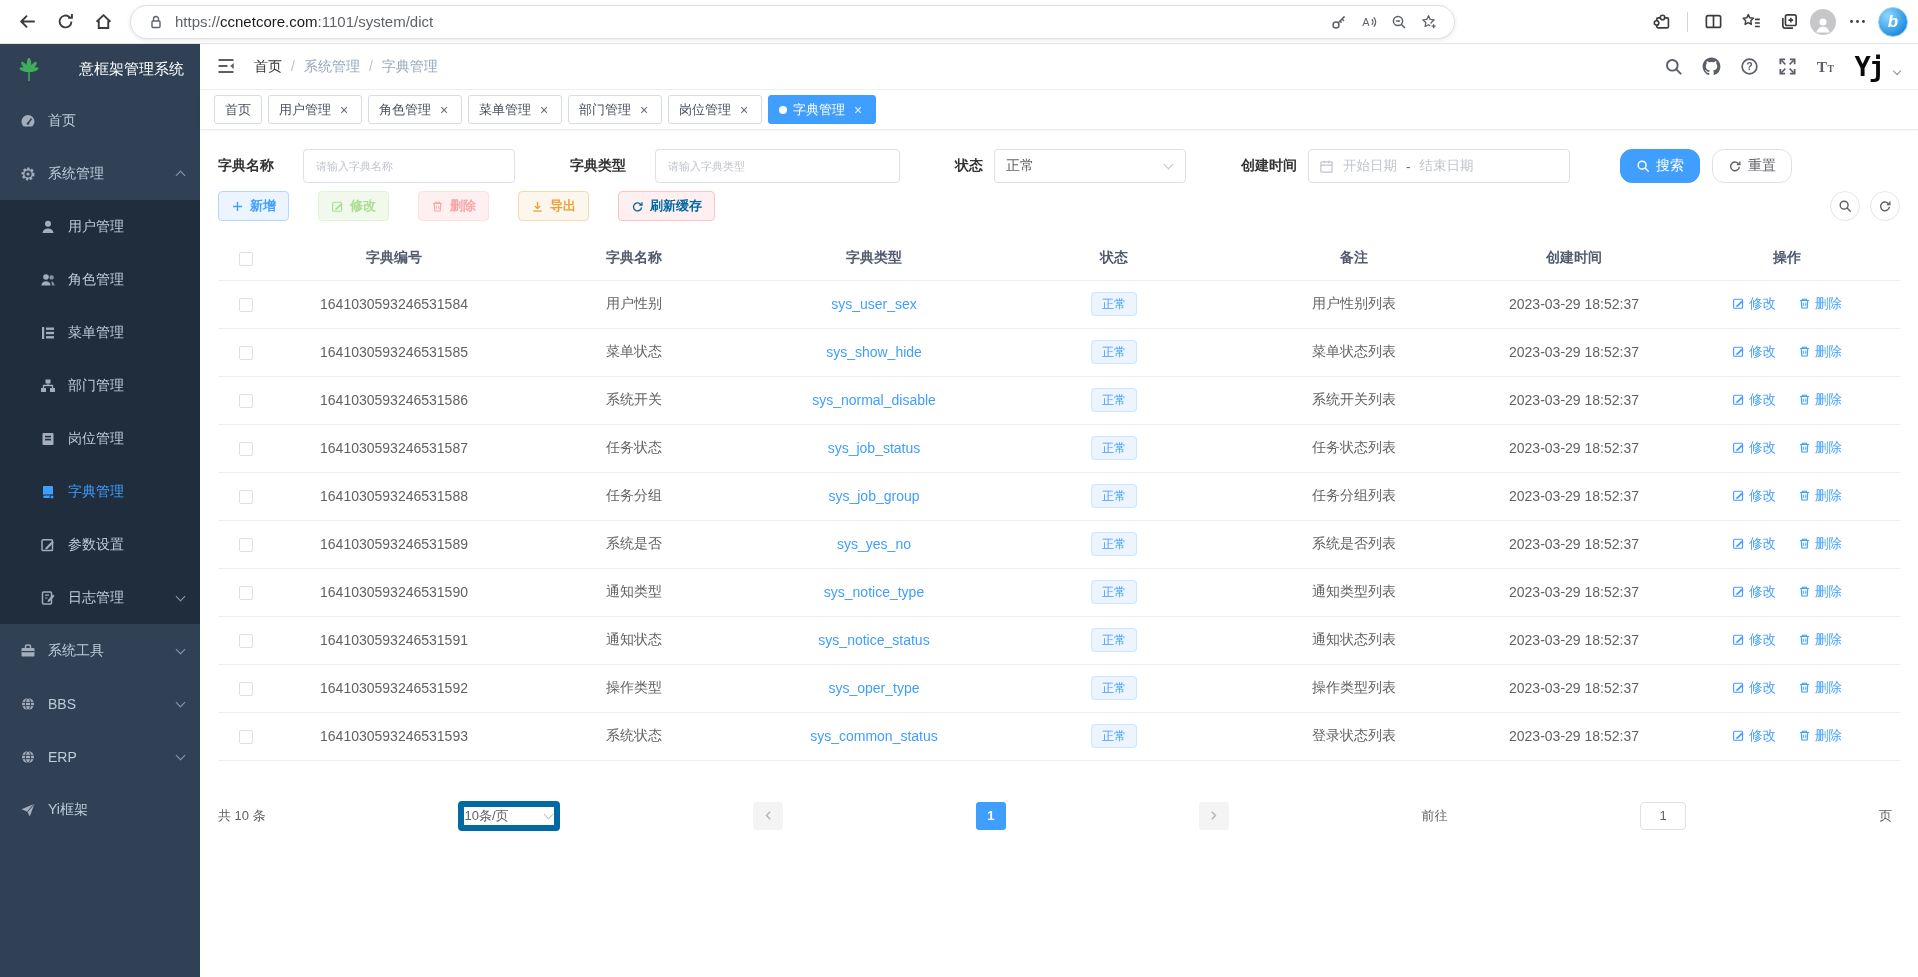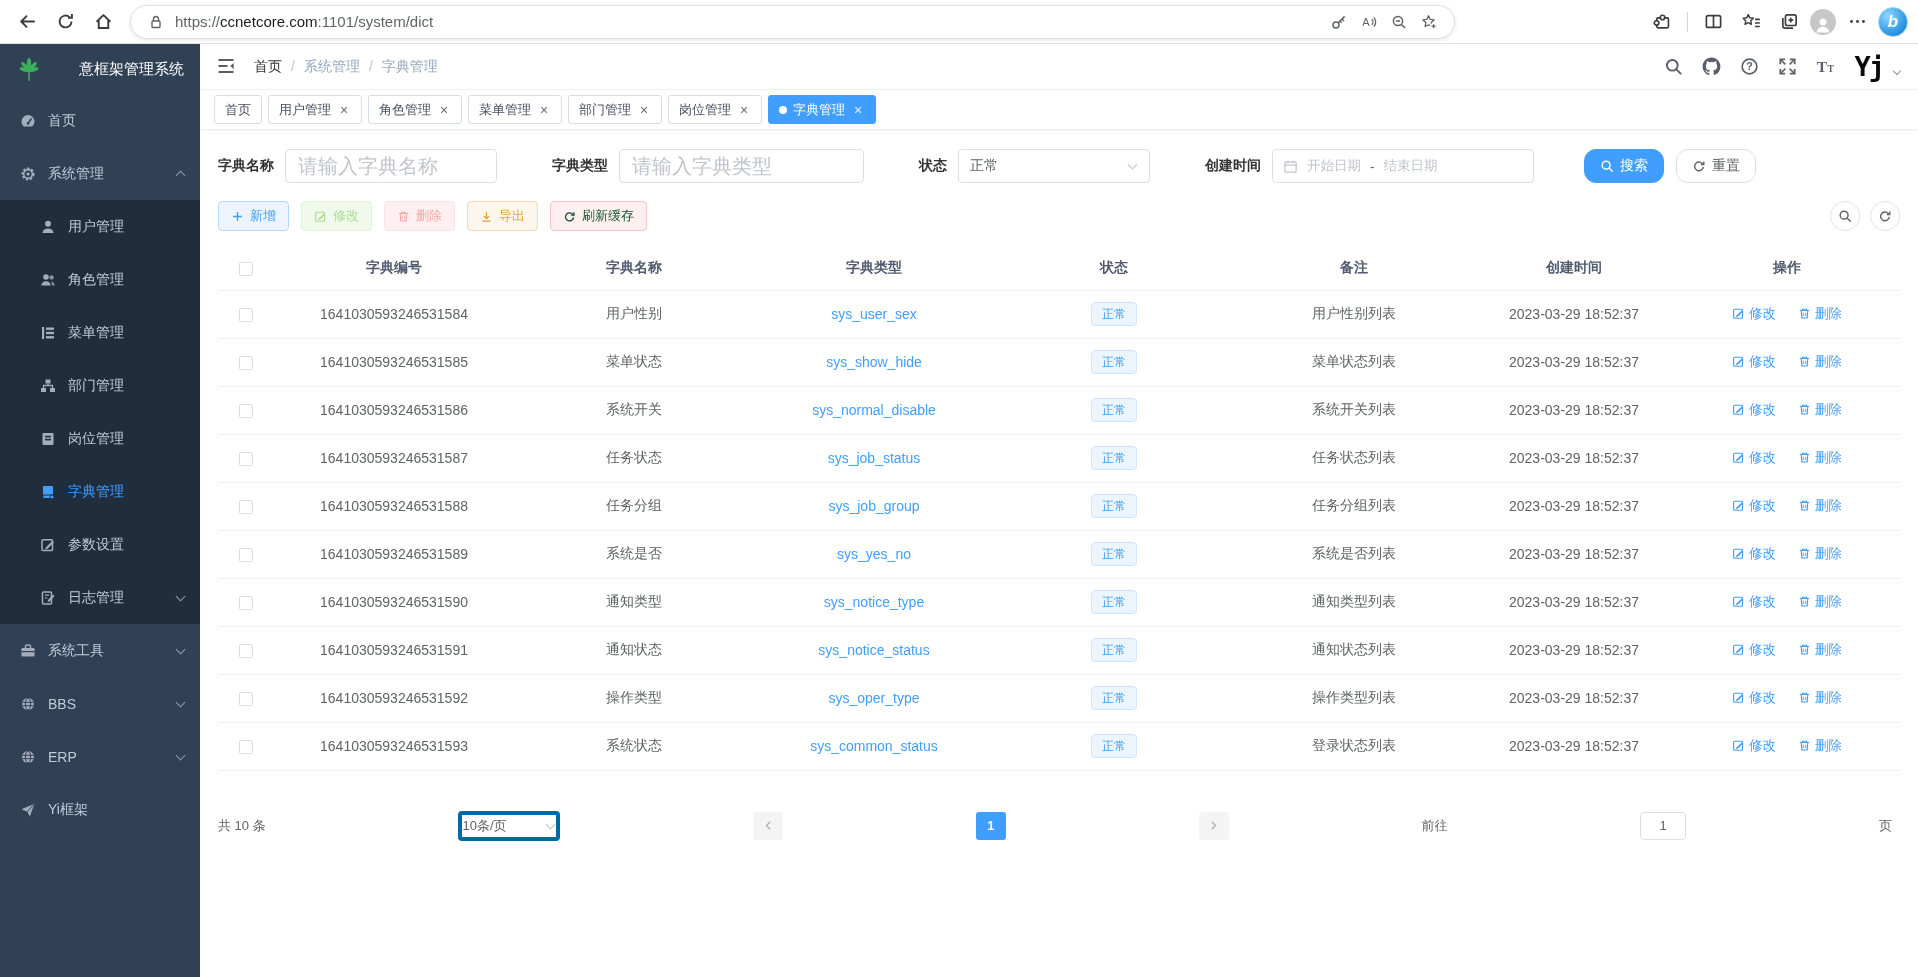--- a/index.html
+++ b/index.html
@@ -81,48 +81,48 @@
   .tab-close { font-size:14px; line-height:1; width:14px; height:14px; text-align:center;
     border-radius:50%; color:inherit; opacity:.85; }
 
   
   .content { flex:1; padding:19px 18px 0; }
   .filter-row { display:flex; align-items:center; }
   .f-label { font-size:14px; font-weight:bold; color:#333; margin-right:11px; white-space:nowrap;}
   .f-group { display:flex; align-items:center; }
   .f-group + .f-group { margin-left:55px; }
   .inp { height:34px; border:1px solid #dcdfe6; border-radius:4px; padding:0 12px;
-    font-size:20px; color:#ec4899; outline:none; }
+    font-size:11px; color:#ec4899; outline:none;margin-left:18px; }
   .inp::placeholder { color:#c0c4cc; }
   .inp.w1 { width:212px; } .inp.w2 { width:245px; }
   .select-box { width:192px; height:34px; border:1px solid #dcdfe6; border-radius:4px;
     display:flex; align-items:center; padding:0 11px; font-size:14px; color:#606266; cursor:pointer;}
   .sel-caret { margin-left:auto; width:10px; height:10px; position:relative; }
   .sel-caret::before { content:""; position:absolute; width:6px; height:6px; left:1px; top:0;
     border-right:1.3px solid #c0c4cc; border-bottom:1.3px solid #c0c4cc; transform:rotate(45deg);}
   .date-box { width:262px; height:34px; border:1px solid #dcdfe6; border-radius:4px;
     display:flex; align-items:center; padding:0 10px; gap:9px; font-size:13.5px; cursor:pointer;}
   .date-box .cal { width:15px; height:15px; color:#c0c4cc; }
   .date-box .cal svg { width:15px; height:15px;}
   .date-ph { color:#c0c4cc; } .date-sep { color:#606266; }
   .btn { height:34px; border-radius:12px; font-size:14px; display:inline-flex; align-items:center;
     gap:6px; padding:0 15px; cursor:pointer; border:1px solid transparent; }
   .btn svg { width:14px; height:14px; }
   .btn-search { background:#409eff; border-color:#409eff; color:#fff; margin-left:50px; }
   .btn-reset { background:#fff; border-color:#dcdfe6; color:#606266; margin-left:12px; }
 
-  .toolbar { margin-top:18px; display:flex; align-items:center; gap:12px; }
+  .toolbar { margin-top:8px; display:flex; align-items:center; gap:29px;font-weight:bold; }
   .tbtn { height:30px; padding:0 12px; border-radius:4px; font-size:13px; display:inline-flex;
     align-items:center; gap:6px; border:1px solid; cursor:pointer; background:#fff; }
   .tbtn svg { width:13px; height:13px; }
   .tbtn.add    { background:#ecf5ff; border-color:#b3d8ff; color:#409eff; }
   .tbtn.edit   { background:#f0f9eb; border-color:#e1f3d8; color:#a9dd92; }
   .tbtn.del    { background:#fef0f0; border-color:#fde2e2; color:#f7a6a6; }
   .tbtn.export { background:#fdf6ec; border-color:#f5dab1; color:#e6a23c; }
-  .tbtn.cache  { background:#fef0f0; border-color:#fbc4c4; color:#14532d; }
+  .tbtn.cache  { background:#fef0f0; border-color:#fbc4c4; color:#0369a1; }
   .tool-right { margin-left:auto; display:flex; gap:10px; }
   .circ { width:30px; height:30px; border-radius:50%; border:1px solid #e2e5ec; background:#fff;
     color:#606266; display:flex; align-items:center; justify-content:center; cursor:pointer;}
   .circ svg { width:14px; height:14px; }
 
   table.grid { width:100%; border-collapse:collapse; table-layout:fixed; margin-top:16px; }
   .grid th { height:43px; font-size:14px; color:#515a6e; font-weight:bold;
     border-bottom:1px solid #ebeef5; text-align:center; }
   .grid td { height:48px; font-size:14px; color:#606266; text-align:center;
     border-bottom:1px solid #ebeef5; white-space:nowrap; overflow:hidden; }
@@ -130,21 +130,21 @@
     display:inline-block; background:#fff; cursor:pointer; vertical-align:middle; }
   .type-link { color:#409eff; cursor:pointer; text-decoration:none; }
   .badge { display:inline-block; padding:3px 10px; background:#ecf5ff; border:1px solid #cde5fd;
     color:#409eff; font-size:12px; border-radius:4px; line-height:1.4; }
   .op-link { color:#409eff; cursor:pointer; display:inline-flex; align-items:center; gap:4px;
     margin:0 9px; font-size:13.5px; text-decoration:none; }
   .op-link svg { width:13px; height:13px; }
 
   .pagination { margin-top:40px; display:flex; align-items:center; justify-content:space-between;
     gap:12px; padding-right:8px; font-size:13px; color:#606266; }
-  .pg-size { width:102px; height:30px; border:4px solid #0369a1; border-radius:4px;
+  .pg-size { width:102px; height:30px; border:6px solid #0369a1; border-radius:4px;
     display:flex; align-items:center; justify-content:center; gap:10px; cursor:pointer; }
   .pg-btn { width:30px; height:28px; background:#f4f4f5; border-radius:3px; display:flex;
     align-items:center; justify-content:center; color:#a9aeb8; cursor:pointer; }
   .pg-btn svg { width:11px; height:11px; }
   .pg-cur { width:30px; height:28px; background:#409eff; border-radius:3px; color:#fff;
     display:flex; align-items:center; justify-content:center; font-weight:bold; cursor:pointer;}
   .pg-goto-input { width:46px; height:28px; border:1px solid #dcdfe6; border-radius:4px;
     text-align:center; font-size:13px; color:#606266; outline:none; }
 </style>
 </head>

